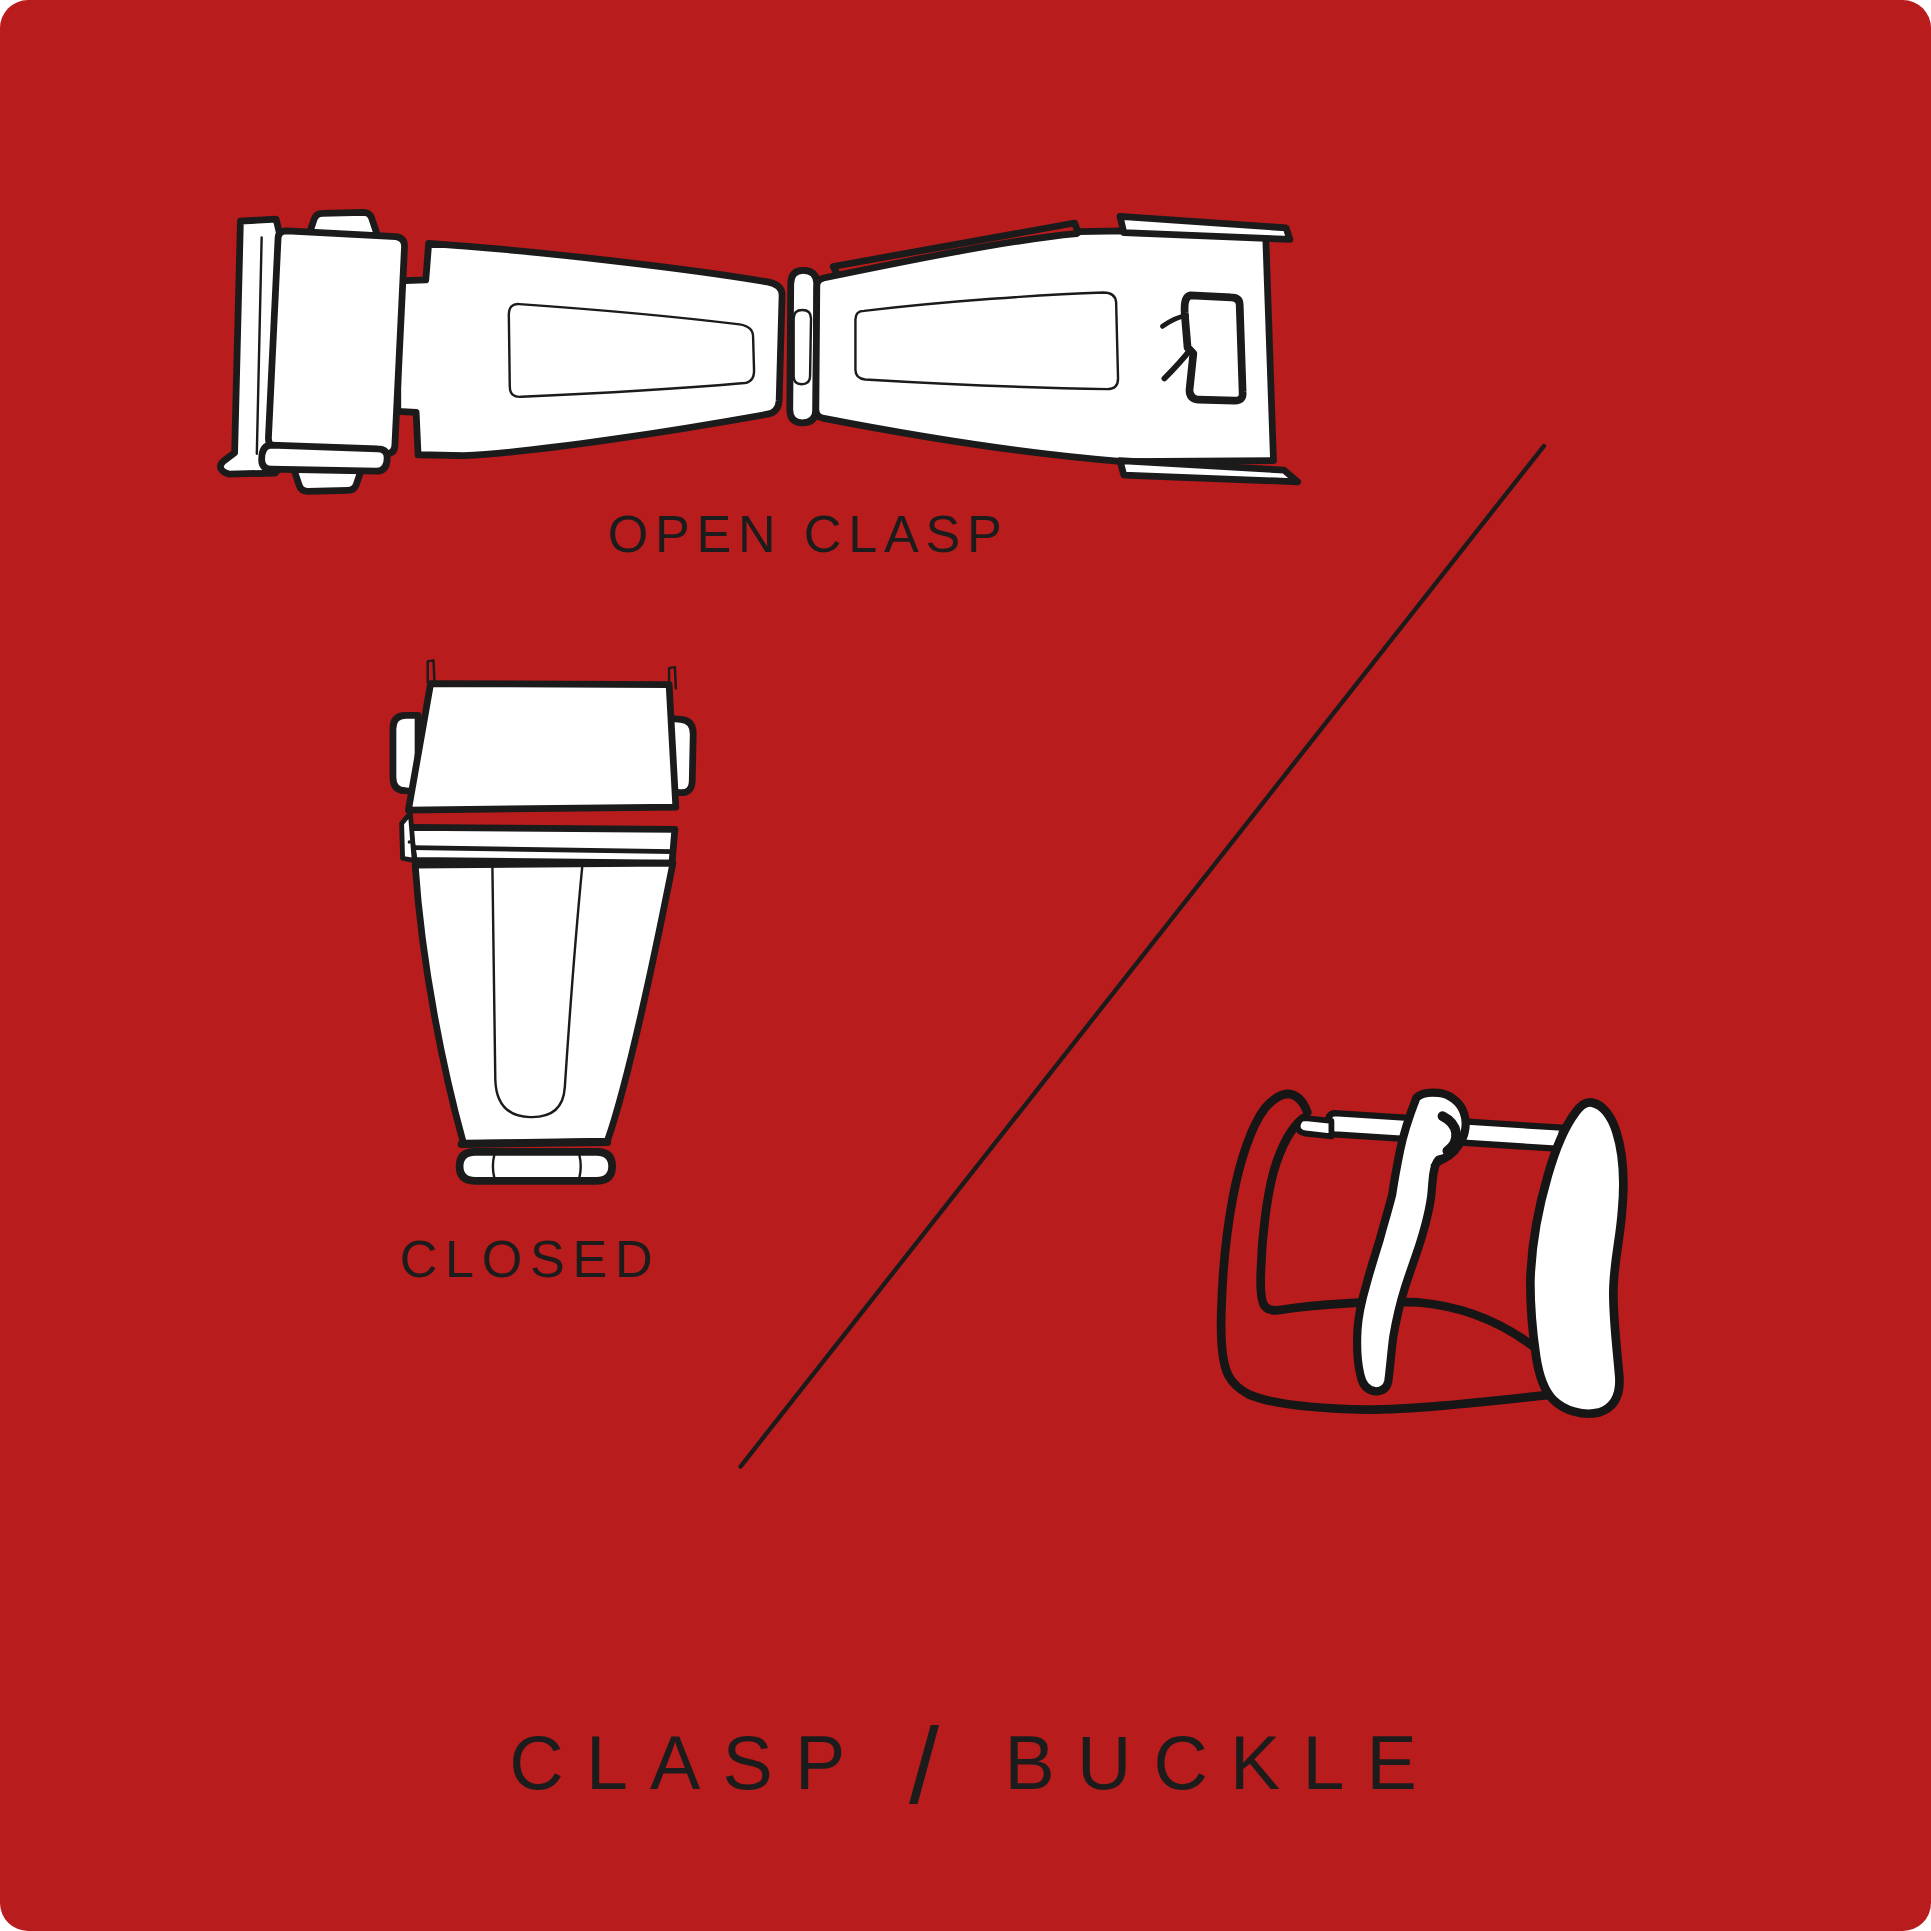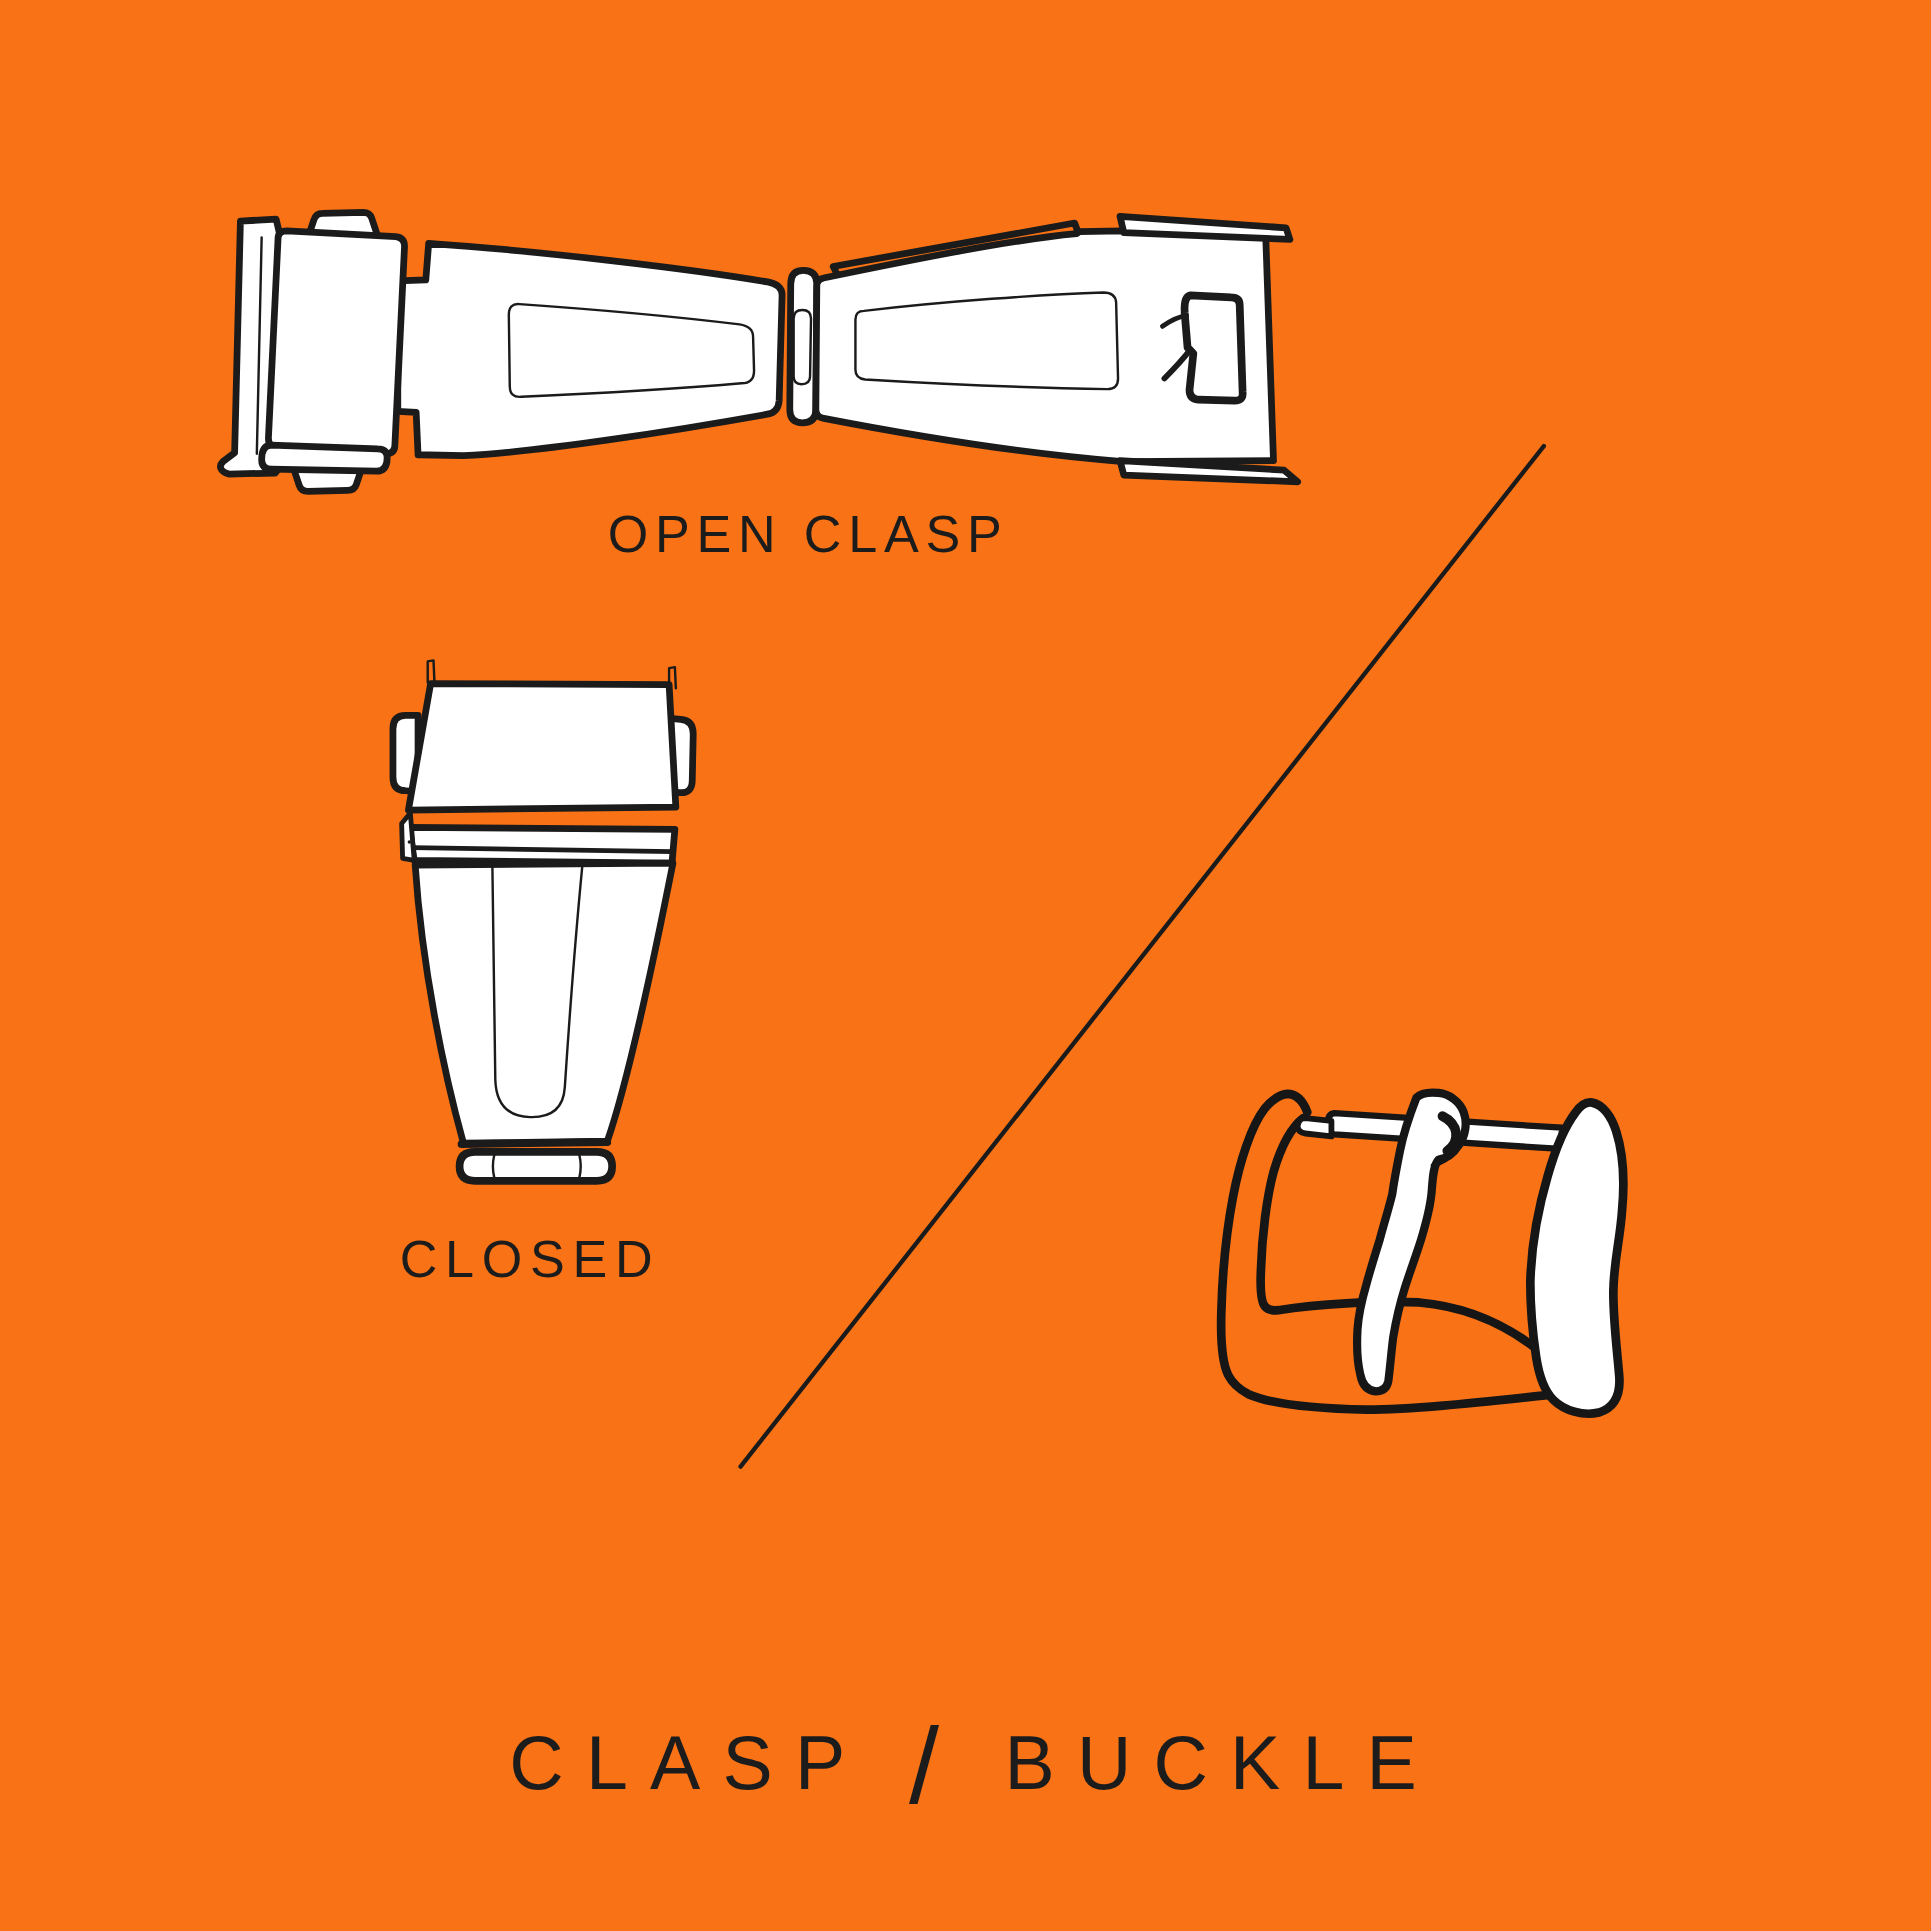--- a/index.html
+++ b/index.html
@@ -1,16 +1,16 @@
 <!DOCTYPE html>
 <html><head>
 <meta charset="utf-8">
 <style>
   html,body{margin:0;padding:0;background:#fff;}
-  .page{position:relative;width:1931px;height:1931px;background:#f97316;overflow:hidden;}
+  .page{position:relative;width:1931px;height:1931px;background:#b91c1c;overflow:hidden;border-radius:28px;}
   svg{position:absolute;left:0;top:0;}
   text{font-family:"Liberation Sans",sans-serif;fill:#1c1c1c;}
 </style>
 </head>
 <body>
 <div class="page">
 <svg width="1931" height="1931" viewBox="0 0 2000 2000" fill="none" stroke-linecap="round" stroke-linejoin="round">
 
 <g stroke="#1b1b1b" stroke-width="7">
 

